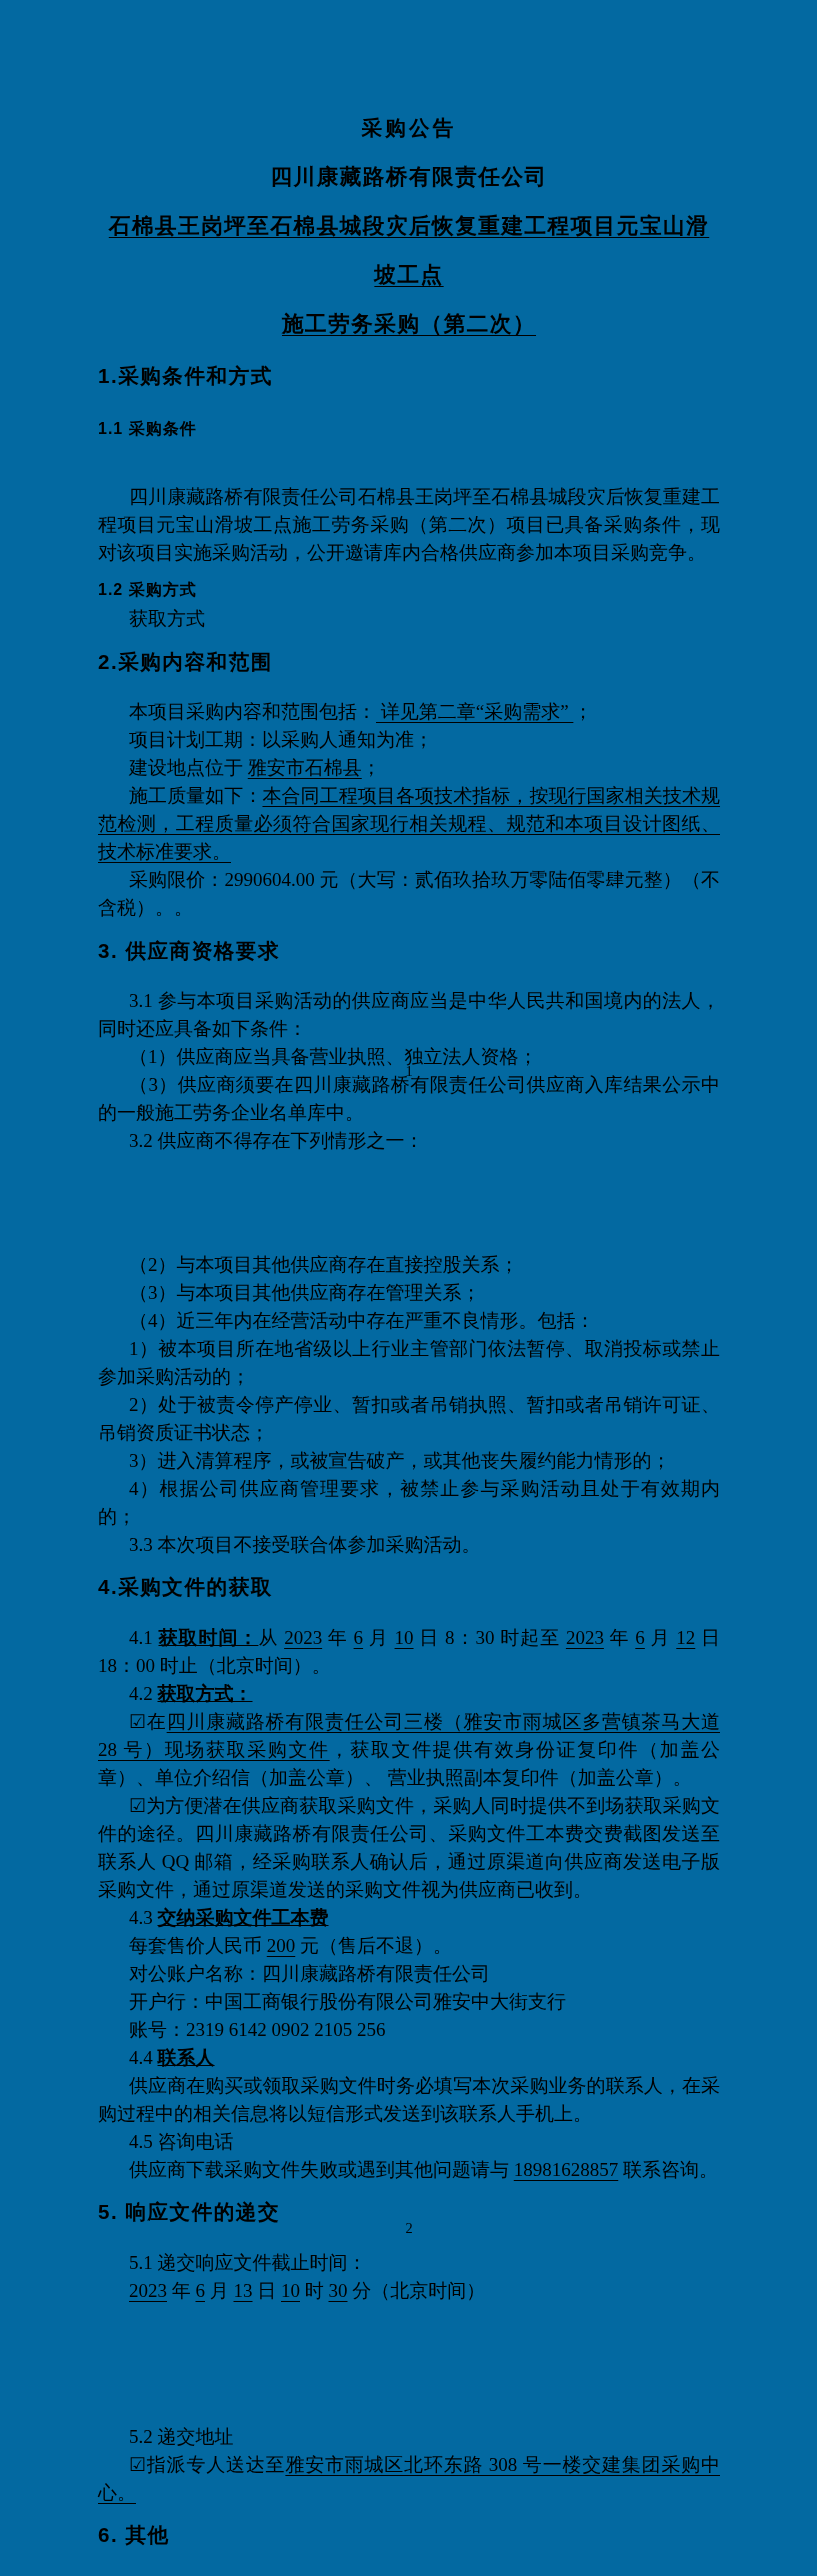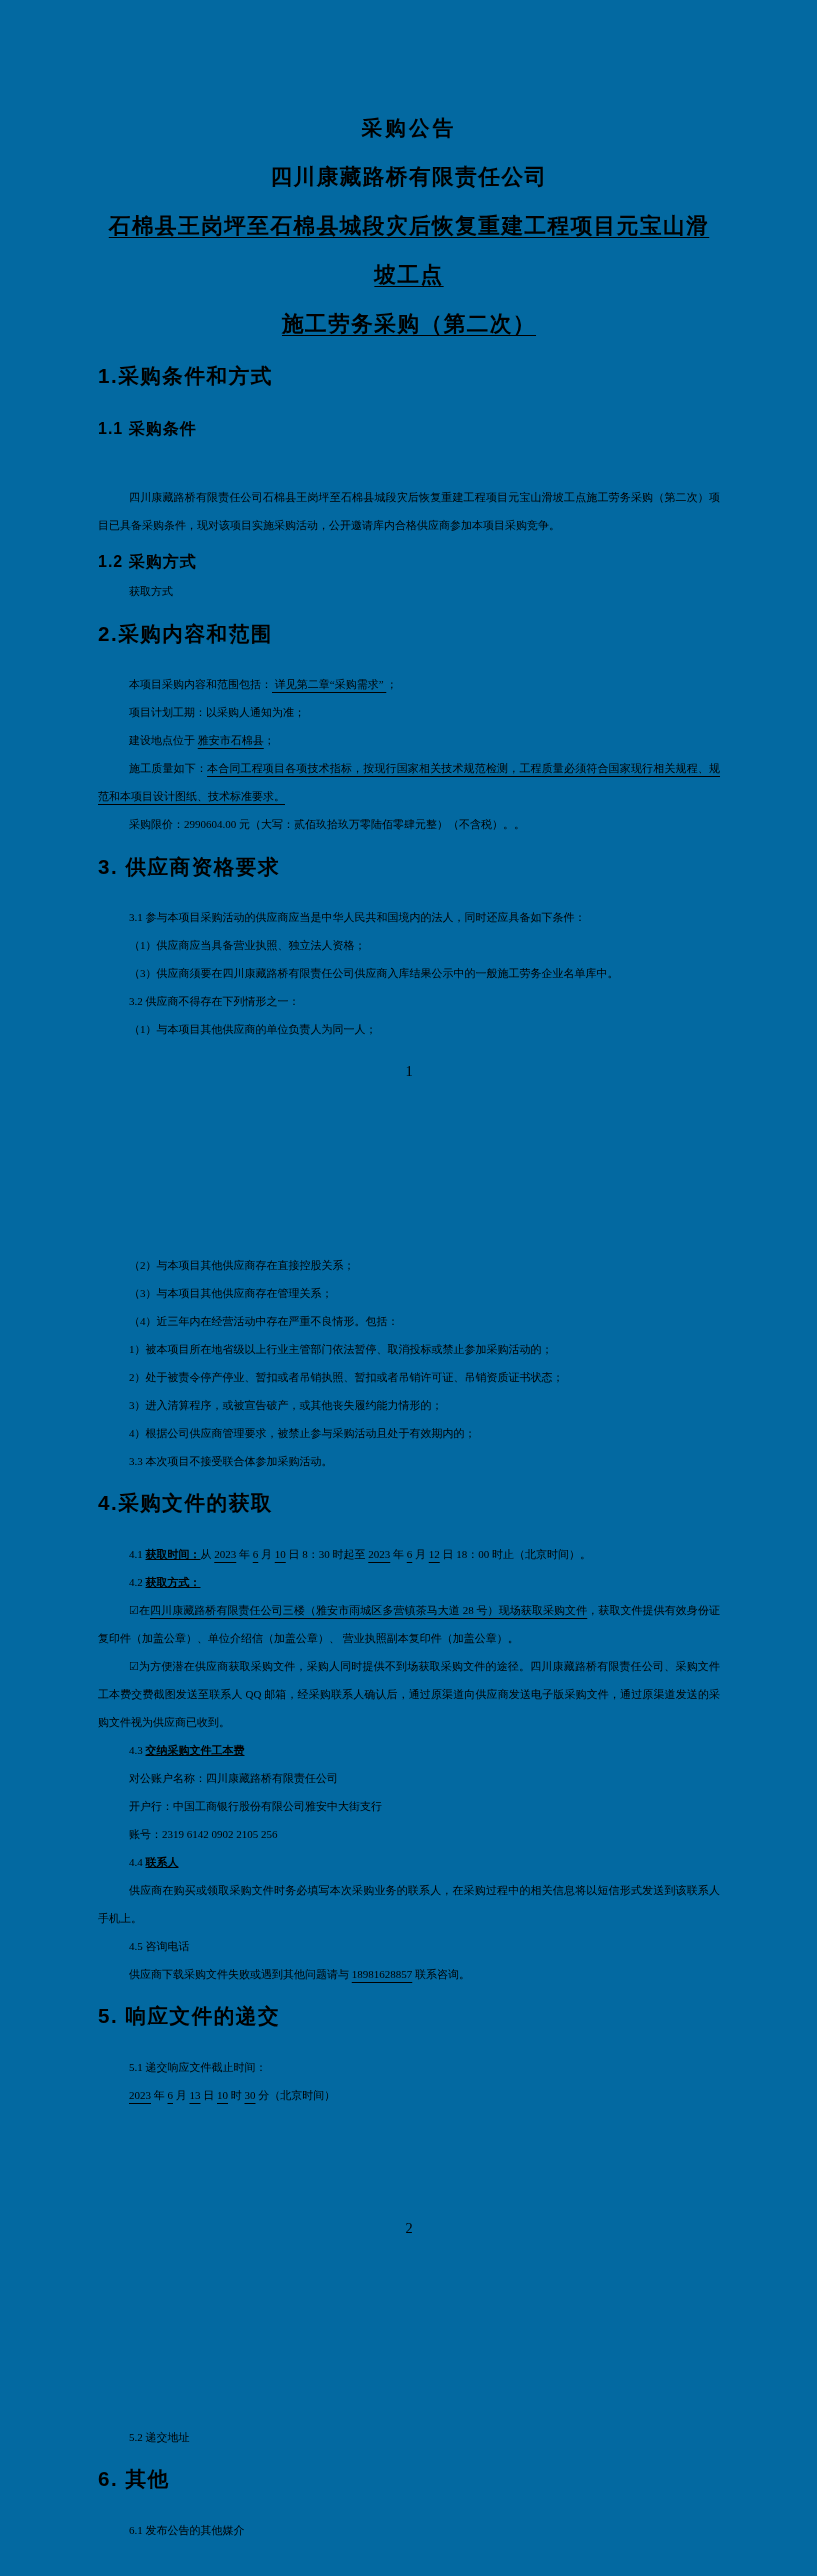--- a/index.html
+++ b/index.html
@@ -3,21 +3,21 @@
 <meta charset="utf-8">
 <style>
   html,body{margin:0;padding:0;background:#ffffff;}
   body{width:818px;font-family:"Liberation Serif","DejaVu Serif",serif;color:#000;}
   .doc{width:818px;}
   .page{position:relative;width:818px;height:1157px;background:#0369a1;overflow:hidden;}
   .content{padding:0 98px;}
   .p1 .content{padding-top:103px;}
   .p2 .content{padding-top:94px;}
   .p3 .content{padding-top:109px;}
-  p{margin:0;font-size:11px;line-height:28px;}
+  p{margin:0;font-size:19px;line-height:28px;}
   .para{text-indent:31px;text-align:justify;}
   .title{font-family:"Liberation Sans","DejaVu Sans",sans-serif;text-align:center;font-weight:bold;font-size:20.6px;line-height:49px;letter-spacing:3.1px;}
   .title-lg{font-family:"Liberation Sans","DejaVu Sans",sans-serif;text-align:center;font-weight:bold;font-size:21.6px;line-height:49px;letter-spacing:1.5px;}
   .h1{font-family:"Liberation Sans","DejaVu Sans",sans-serif;font-weight:bold;font-size:20.6px;line-height:32px;margin:12.4px 0 20.6px;letter-spacing:1.5px;}
   .h2{font-family:"Liberation Sans","DejaVu Sans",sans-serif;font-weight:bold;font-size:16px;line-height:31px;margin-top:7.2px;letter-spacing:1px;}
   .sp-lg{margin-top:39px;}
   .u{text-decoration:underline;text-underline-offset:3.6px;text-decoration-thickness:1px;}
   .b{font-weight:bold;text-decoration:underline;}
   .page-number{position:absolute;bottom:78px;left:0;width:100%;text-align:center;font-size:14.4px;line-height:15.5px;}
 </style>
@@ -62,37 +62,39 @@
         <p class="para"><span>2）处于被责令停产停业、暂扣或者吊销执照、暂扣或者吊销许可证、吊销资质证书状态；</span></p>
         <p class="para"><span>3）进入清算程序，或被宣告破产，或其他丧失履约能力情形的；</span></p>
         <p class="para"><span>4）根据公司供应商管理要求，被禁止参与采购活动且处于有效期内的；</span></p>
         <p class="para"><span>3.3 本次项目不接受联合体参加采购活动。</span></p>
         <p class="h1"><span>4.采购文件的获取</span></p>
         <p class="para"><span>4.1 </span><span class="b">获取时间：</span><span>从 </span><span class="u">2023</span><span> 年 </span><span class="u">6</span><span> 月 </span><span class="u">10</span><span> 日 8：30 时起至 </span><span class="u">2023</span><span> 年 </span><span class="u">6</span><span> 月 </span><span class="u">12</span><span> 日 18：00 时止（北京时间）。</span></p>
         <p class="para"><span>4.2 </span><span class="b">获取方式：</span></p>
         <p class="para"><span>☑在</span><span class="u">四川康藏路桥有限责任公司三楼（雅安市雨城区多营镇茶马大道 28 号）现场获取采购文件</span><span>，获取文件提供有效身份证复印件（加盖公章）、单位介绍信（加盖公章）、 营业执照副本复印件（加盖公章）。</span></p>
         <p class="para"><span>☑为方便潜在供应商获取采购文件，采购人同时提供不到场获取采购文件的途径。四川康藏路桥有限责任公司、采购文件工本费交费截图发送至联系人 QQ 邮箱，经采购联系人确认后，通过原渠道向供应商发送电子版采购文件，通过原渠道发送的采购文件视为供应商已收到。</span></p>
         <p class="para"><span>4.3 </span><span class="b">交纳采购文件工本费</span></p>
+        <p class="para"><span>每套售价人民币 </span><span class="u">200</span><span> 元（售后不退）。</span></p>
         <p class="para"><span>对公账户名称：四川康藏路桥有限责任公司</span></p>
         <p class="para"><span>开户行：中国工商银行股份有限公司雅安中大街支行</span></p>
         <p class="para"><span>账号：2319 6142 0902 2105 256</span></p>
         <p class="para"><span>4.4 </span><span class="b">联系人</span></p>
         <p class="para"><span>供应商在购买或领取采购文件时务必填写本次采购业务的联系人，在采购过程中的相关信息将以短信形式发送到该联系人手机上。</span></p>
         <p class="para"><span>4.5 咨询电话</span></p>
         <p class="para"><span>供应商下载采购文件失败或遇到其他问题请与 </span><span class="u">18981628857</span><span> 联系咨询。</span></p>
         <p class="h1"><span>5. 响应文件的递交</span></p>
         <p class="para"><span>5.1 递交响应文件截止时间：</span></p>
         <p class="para"><span class="u">2023</span><span> 年 </span><span class="u">6</span><span> 月 </span><span class="u">13</span><span> 日 </span><span class="u">10</span><span> 时 </span><span class="u">30</span><span> 分（北京时间）</span></p>
       </div>
     <div class="page-number">2</div>
   </section>
 
   <section class="page p3">
     <div class="content">
         <p class="para"><span>5.2 递交地址</span></p>
+        <p class="para"><span>☑指派专人送达至</span><span class="u">雅安市雨城区北环东路 308 号一楼交建集团采购中心。</span></p>
         <p class="h1"><span>6. 其他</span></p>
         <p class="para"><span>6.1 发布公告的其他媒介</span></p>
         <p class="para"></p>
       </div>
 
   </section>
 
 </div>
 
 

